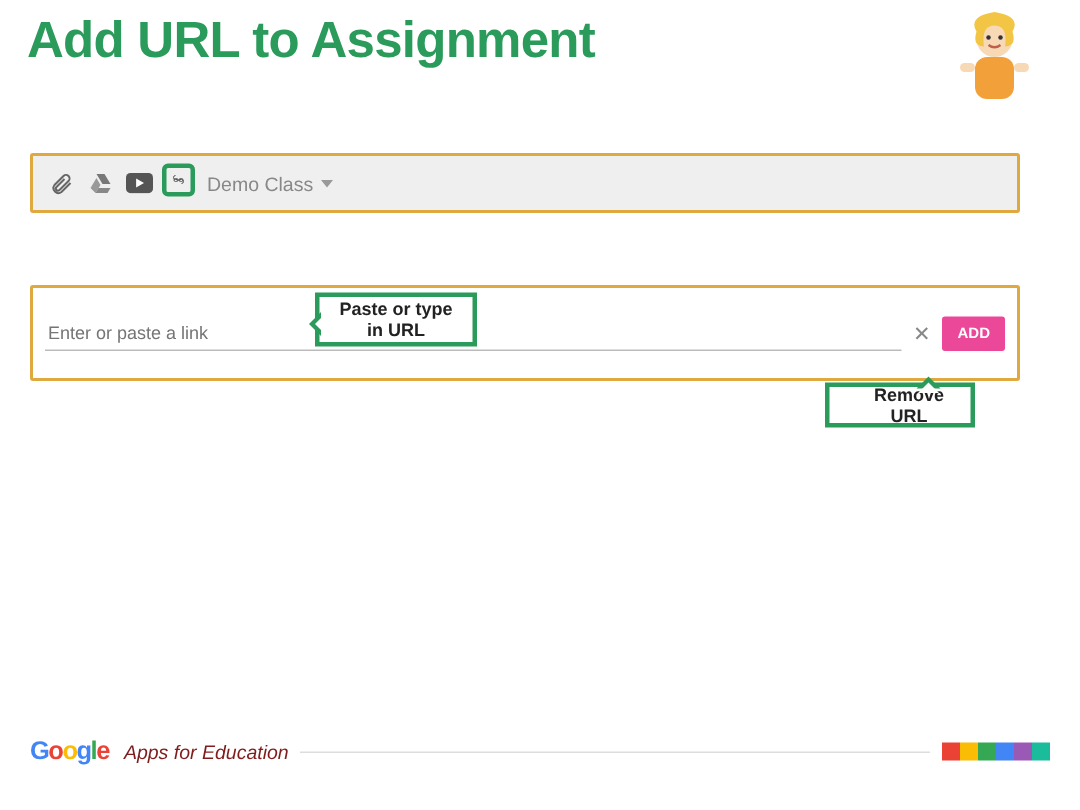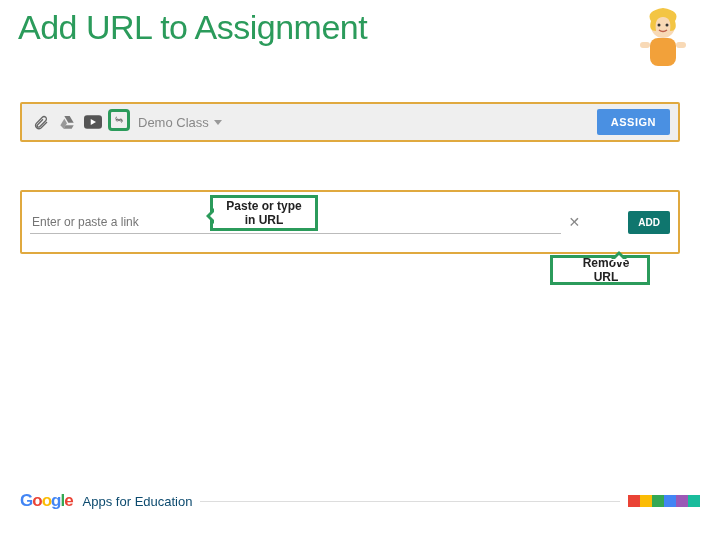--- a/index.html
+++ b/index.html
@@ -10,21 +10,21 @@
     background: #fff;
     position: relative;
     overflow: hidden;
   }
 
   .title {
     position: absolute;
     top: 8px;
     left: 18px;
     font-size: 34px;
-    font-weight: 400;
+    font-weight: 700;
     color: #2b9b5b;
     letter-spacing: -0.5px;
   }
 
   .avatar {
     position: absolute;
     top: 6px;
     right: 22px;
     width: 70px;
     height: 80px;
@@ -110,29 +110,28 @@
     outline: none;
     background: transparent;
   }
   .url-x {
     color: #888;
     font-size: 14px;
     padding: 0 8px;
     cursor: pointer;
   }
   .btn-add {
-    background: #0f766e;
+    background: #ec4899;
     color: #fff;
     font-size: 10px;
     font-weight: 700;
     padding: 6px 10px;
     border-radius: 2px;
     border: none;
     cursor: pointer;
-    margin-left: 40px;
   }
 
   
   .callout {
     position: absolute;
     background: #fff;
     border: 3px solid #2b9b5b;
     font-size: 12px;
     font-weight: 600;
     color: #222;
@@ -191,21 +190,21 @@
     left: 20px;
     right: 20px;
     bottom: 24px;
     height: 30px;
     display: flex;
     align-items: center;
     gap: 8px;
   }
   .g-logo { display:inline-flex; align-items:center; font-size:17px; font-weight:600; letter-spacing:-1px;}
   .g-b{color:#4285F4;} .g-r{color:#EA4335;} .g-y{color:#FBBC05;} .g-g{color:#34A853;}
-  .apps-txt { color:#0c4a6e; font-size:13px; margin-left:2px;}
+  .apps-txt { color:#7f1d1d; font-size:13px; margin-left:2px;font-style:italic;}
   .footer-line { flex:1; height:1px; background:#ddd; }
   .stripes { display:flex; gap:0;}
   .stripe { width:12px; height:12px; }
   .s1{background:#EA4335;} .s2{background:#FBBC05;} .s3{background:#34A853;}
   .s4{background:#4285F4;} .s5{background:#9b59b6;} .s6{background:#1abc9c;}
 
   .chev-down {
     display:inline-block;
     width:0;height:0;
     border-left:4px solid transparent;
@@ -257,21 +256,20 @@
           <rect x="3" y="3" width="8" height="6" rx="3"></rect>
           <rect x="13" y="3" width="8" height="6" rx="3"></rect>
           <line x1="8" y1="6" x2="16" y2="6"></line>
         </svg>
     </span>
     <span class="class-select">
       <span>Demo Class</span>
       <span class="chev-down"></span>
     </span>
     <span class="spacer"></span>
-    <button class="btn btn-assign">ASSIGN</button>
   </div>
 </div>
 
 <div class="url-wrap">
   <input class="url-input" type="text" placeholder="Enter or paste a link" style="">
   <span class="url-x">✕</span>
   <button class="btn-add">ADD</button>
 </div>
 
 <div class="callout callout-paste">Paste or type in URL</div>

